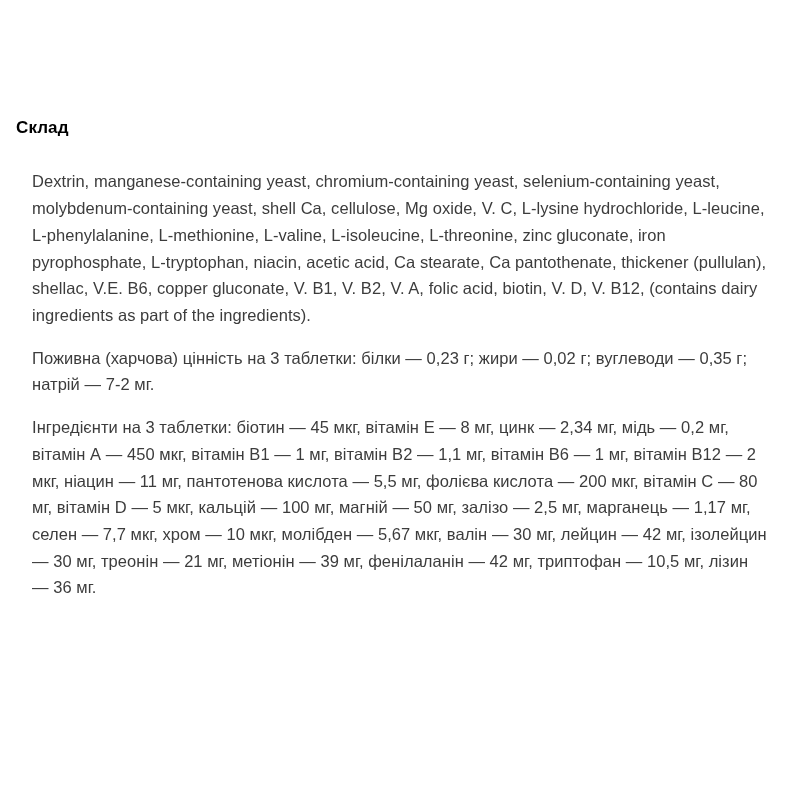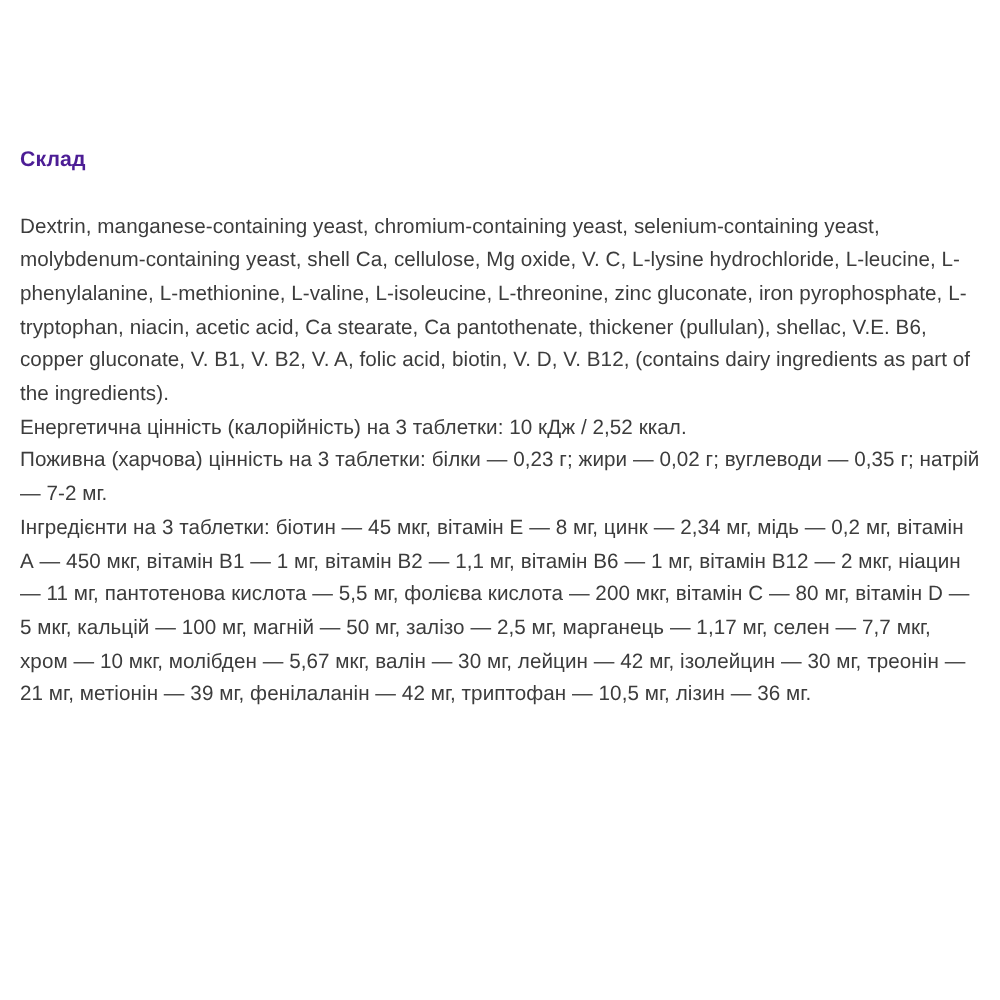--- a/index.html
+++ b/index.html
@@ -16,45 +16,44 @@
   .page {
     box-sizing: border-box;
     width: 800px;
     height: 800px;
     padding: 118px 16px 0 16px;
     background: #ffffff;
   }
   .section-title {
     font-size: 17px;
     font-weight: bold;
-    color: #4c1d95;
+    color: #000000;
     letter-spacing: 0.1px;
     margin: 0 0 30px 0;
     line-height: 1.2;
   }
   .composition-body {
     font-size: 16.5px;
     color: #3c3c3c;
     line-height: 1.62;
     letter-spacing: 0.05px;
     text-align: left;
   }
   .composition-body p {
-    margin: 0;
+    margin: 16px;
     padding: 0;
   }
   .para-latin {
     margin-bottom: 0 !important;
   }
 </style>
 </head>
 <body>
 
 <div class="page">
   <h2 class="section-title">Склад</h2>
 
   <div class="composition-body">
     <p class="para-latin">Dextrin, manganese-containing yeast, chromium-containing yeast, selenium-containing yeast, molybdenum-containing yeast, shell Ca, cellulose, Mg oxide, V. C, L-lysine hydrochloride, L-leucine, L-phenylalanine, L-methionine, L-valine, L-isoleucine, L-threonine, zinc gluconate, iron pyrophosphate, L-tryptophan, niacin, acetic acid, Ca stearate, Ca pantothenate, thickener (pullulan), shellac, V.E. B6, copper gluconate, V. B1, V. B2, V. A, folic acid, biotin, V. D, V. B12, (contains dairy ingredients as part of the ingredients).</p>
-    <p>Енергетична цінність (калорійність) на 3 таблетки: 10 кДж / 2,52 ккал.</p>
     <p>Поживна (харчова) цінність на 3 таблетки: білки — 0,23 г; жири — 0,02 г; вуглеводи — 0,35 г; натрій — 7-2 мг.</p>
     <p>Інгредієнти на 3 таблетки: біотин — 45 мкг, вітамін Е — 8 мг, цинк — 2,34 мг, мідь — 0,2 мг, вітамін А — 450 мкг, вітамін В1 — 1 мг, вітамін В2 — 1,1 мг, вітамін В6 — 1 мг, вітамін В12 — 2 мкг, ніацин — 11 мг, пантотенова кислота — 5,5 мг, фолієва кислота — 200 мкг, вітамін С — 80 мг, вітамін D — 5 мкг, кальцій — 100 мг, магній — 50 мг, залізо — 2,5 мг, марганець — 1,17 мг, селен — 7,7 мкг, хром — 10 мкг, молібден — 5,67 мкг, валін — 30 мг, лейцин — 42 мг, ізолейцин — 30 мг, треонін — 21 мг, метіонін — 39 мг, фенілаланін — 42 мг, триптофан — 10,5 мг, лізин — 36 мг.</p>
   </div>
 </div>
 
 </body></html>

